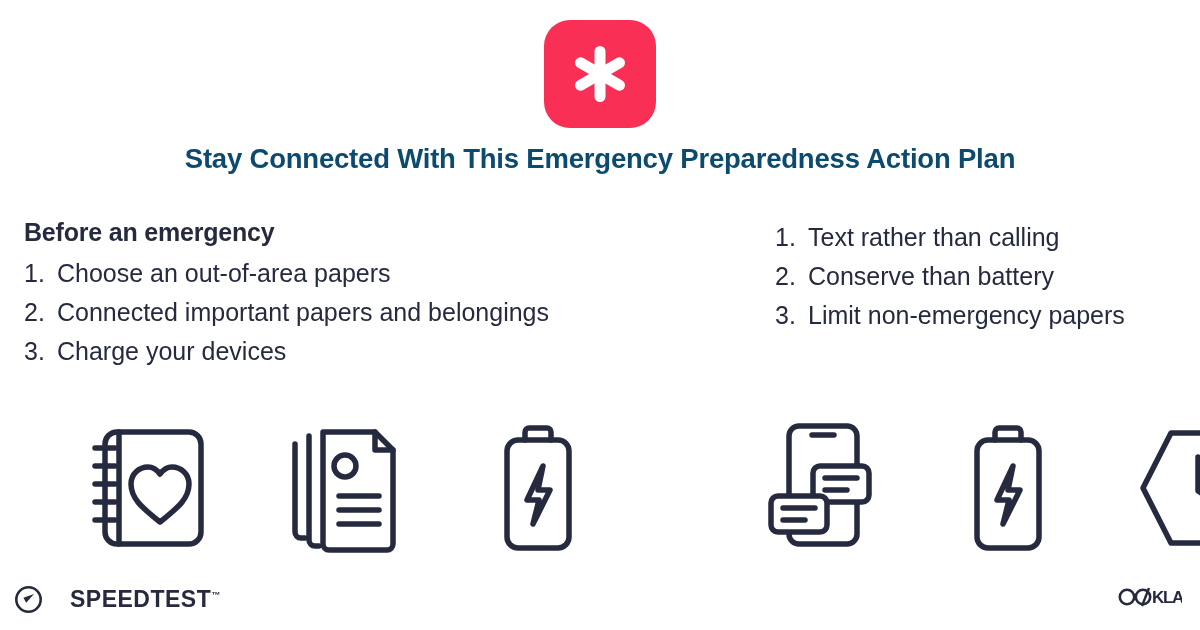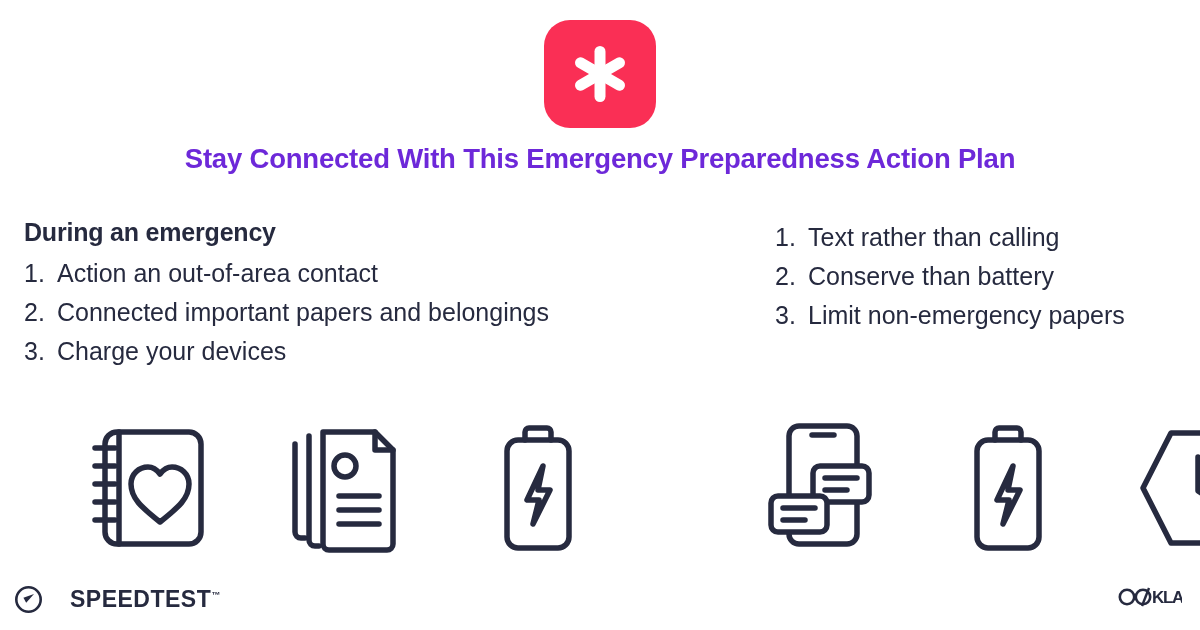--- a/index.html
+++ b/index.html
@@ -43,21 +43,21 @@
   
   .headline {
     position: absolute;
     top: 143px;
     left: 0;
     width: 1200px;
     text-align: center;
     font-size: 27.5px;
     font-weight: bold;
     letter-spacing: -0.2px;
-    color: #6d28d9;
+    color: #0c4a6e;
   }
 
   
   .col {
     position: absolute;
     top: 218px;
   }
   .col-left { left: 24px; width: 740px; }
   .col-right { left: 775px; width: 420px; }
 
@@ -145,25 +145,25 @@
           <rect x="25.5" y="3" width="11" height="56" rx="5.5" transform="rotate(60 31 31)"></rect>
           <rect x="25.5" y="3" width="11" height="56" rx="5.5" transform="rotate(120 31 31)"></rect>
         </g>
       </svg>
     </div>
   </div>
 
   <div class="headline">Stay Connected With This Emergency Preparedness Action Plan</div>
 
   <div class="col col-left">
-    <div class="col-title">During an emergency</div>
+    <div class="col-title">Before an emergency</div>
     <ol class="items">
       <li>
         <span class="num">1.</span>
-        <span class="txt">Action an out-of-area contact</span>
+        <span class="txt">Choose an out-of-area papers</span>
       </li>
       <li>
         <span class="num">2.</span>
         <span class="txt">Connected important papers and belongings</span>
       </li>
       <li>
         <span class="num">3.</span>
         <span class="txt">Charge your devices</span>
       </li>
     </ol>

